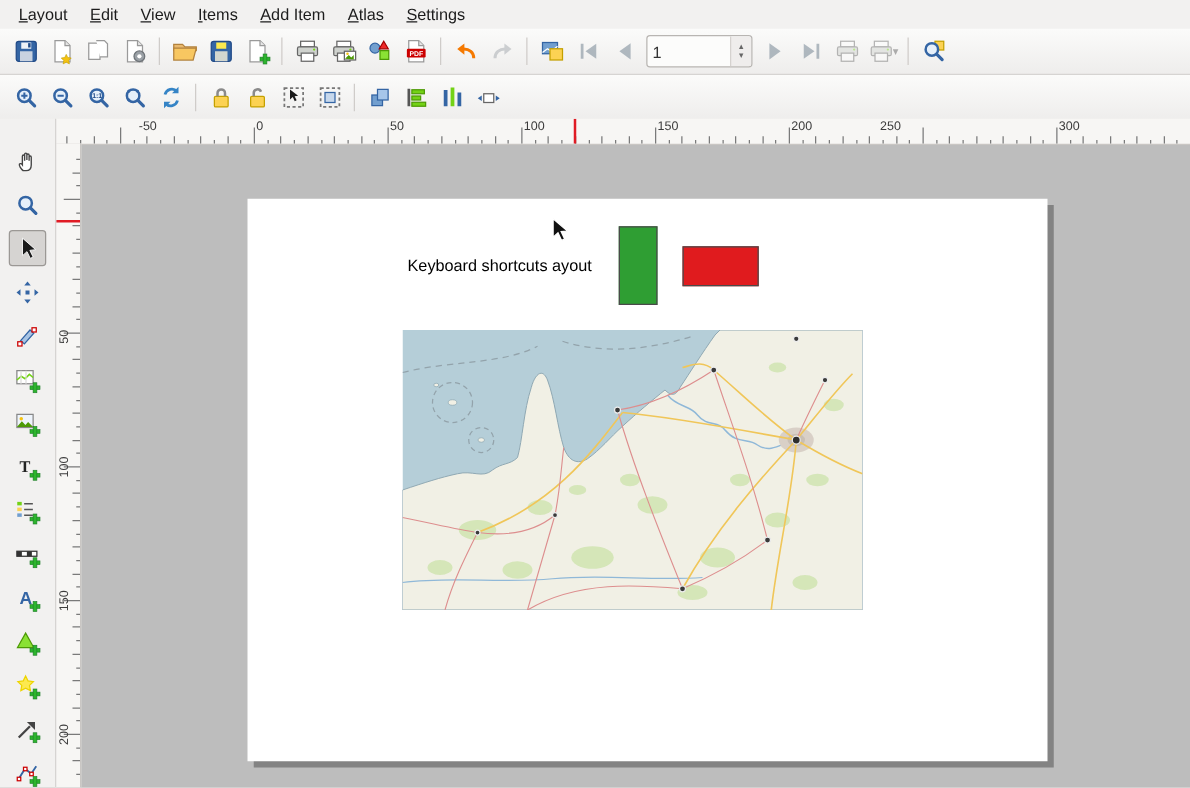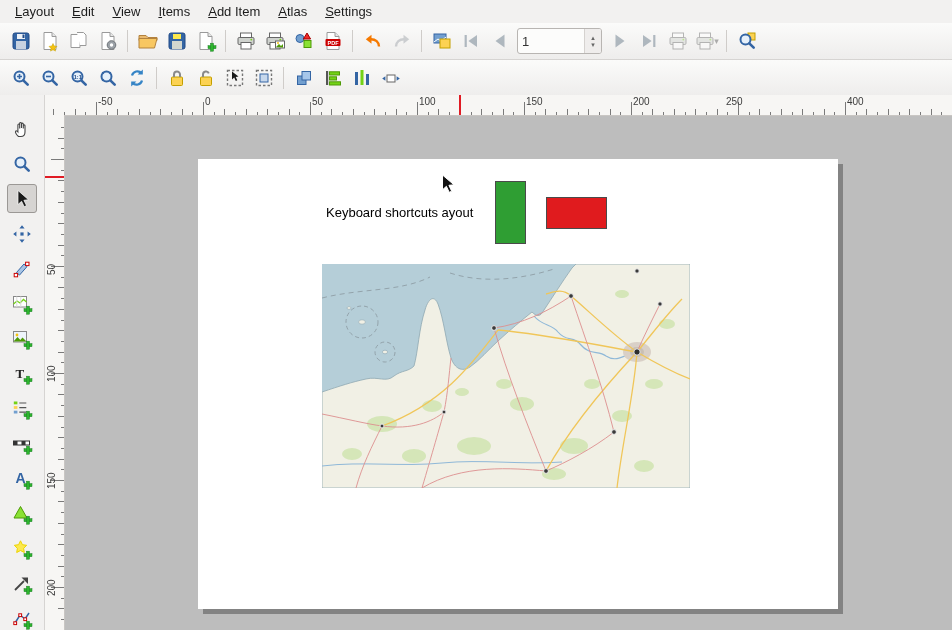--- a/index.html
+++ b/index.html
@@ -615,28 +615,28 @@
       <div class="tick-v" style="left: 801px; height: 13px;"></div>
       <div class="tick-v" style="left: 811.7px; height: 3px;"></div>
       <div class="tick-v" style="left: 822.4px; height: 6px;"></div>
       <div class="tick-v" style="left: 833.1px; height: 3px;"></div>
       <div class="tick-v" style="left: 843.8px; height: 6px;"></div>
       <div class="tick-v" style="left: 854.5px; height: 3px;"></div>
       <div class="tick-v" style="left: 865.2px; height: 6px;"></div>
       <div class="tick-v" style="left: 875.9px; height: 3px;"></div>
       <div class="tick-v" style="left: 886.6px; height: 6px;"></div>
       <div class="tick-v" style="left: 897.3px; height: 3px;"></div>
-      <div class="tick-lab" style="left: 54px;">-50</div>
+      <div class="tick-lab" style="left: 67px;">-50</div>
       <div class="tick-lab" style="left: 161px;">0</div>
       <div class="tick-lab" style="left: 268px;">50</div>
       <div class="tick-lab" style="left: 375px;">100</div>
       <div class="tick-lab" style="left: 482px;">150</div>
       <div class="tick-lab" style="left: 589px;">200</div>
-      <div class="tick-lab" style="left: 682px;">250</div>
-      <div class="tick-lab" style="left: 803px;">400</div>
+      <div class="tick-lab" style="left: 660px;">250</div>
+      <div class="tick-lab" style="left: 803px;">300</div>
       <div class="guide-v" style="left: 415px;"></div>
     </div>
   <div class="left-ruler" id="leftRuler">
       <div class="tick-h" style="top: 11.9px; width: 3px;"></div>
       <div class="tick-h" style="top: 22.6px; width: 6px;"></div>
       <div class="tick-h" style="top: 33.3px; width: 3px;"></div>
       <div class="tick-h" style="top: 44px; width: 13px;"></div>
       <div class="tick-h" style="top: 54.7px; width: 3px;"></div>
       <div class="tick-h" style="top: 65.4px; width: 6px;"></div>
       <div class="tick-h" style="top: 76.1px; width: 3px;"></div>

